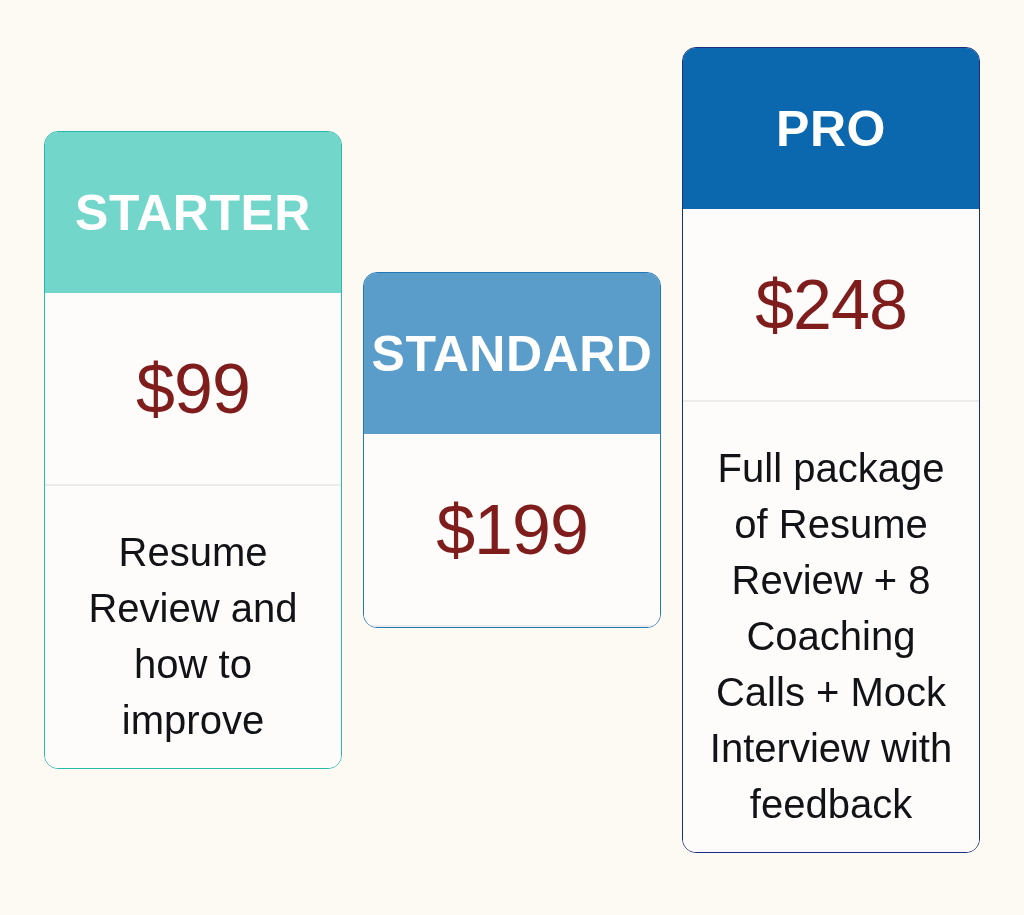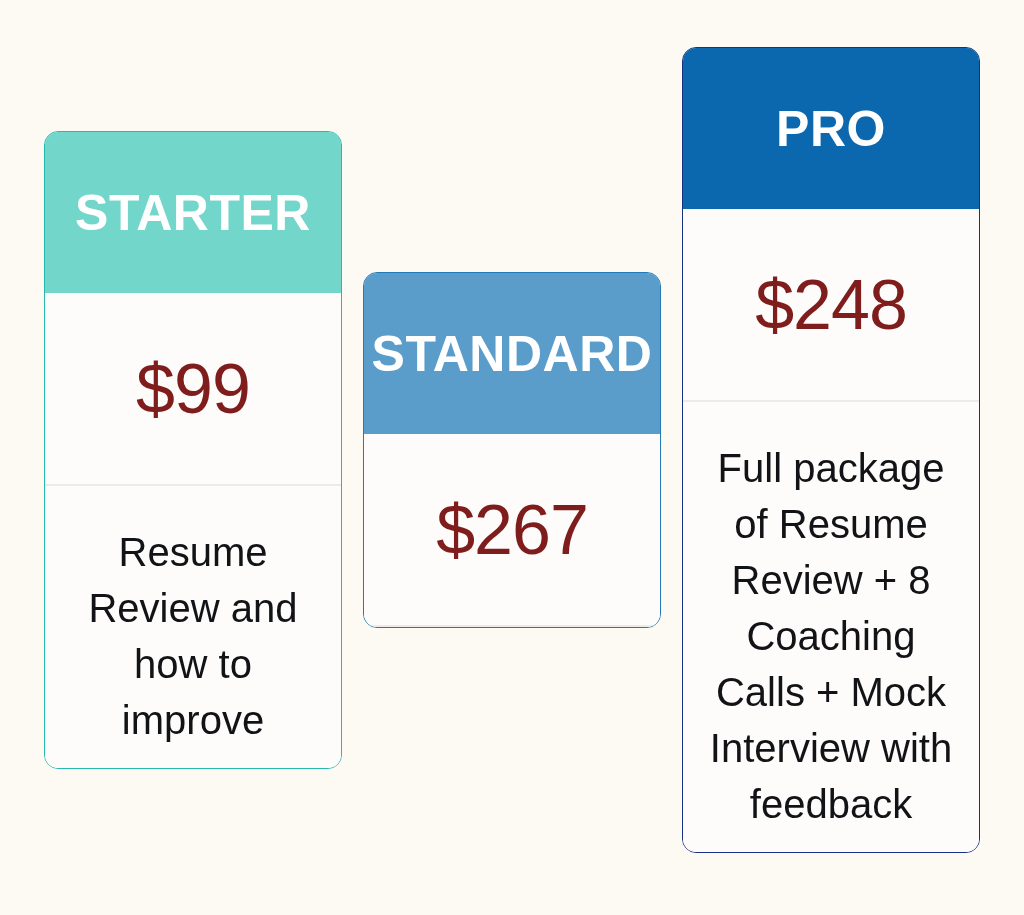--- a/index.html
+++ b/index.html
@@ -112,21 +112,21 @@
       <div class="plan-price">$99</div>
     </div>
     <div class="plan-desc-wrap">
       <div class="plan-desc">Resume Review and how to improve</div>
     </div>
   </div>
 
   <div class="plan-card standard">
     <div class="plan-header">STANDARD</div>
     <div class="plan-price-wrap">
-      <div class="plan-price">$267</div>
+      <div class="plan-price">$199</div>
     </div>
   </div>
 
   <div class="plan-card pro">
     <div class="plan-header">PRO</div>
     <div class="plan-price-wrap">
       <div class="plan-price">$248</div>
     </div>
     <div class="plan-desc-wrap">
       <div class="plan-desc">Full package of Resume Review + 8 Coaching Calls + Mock Interview with feedback</div>

